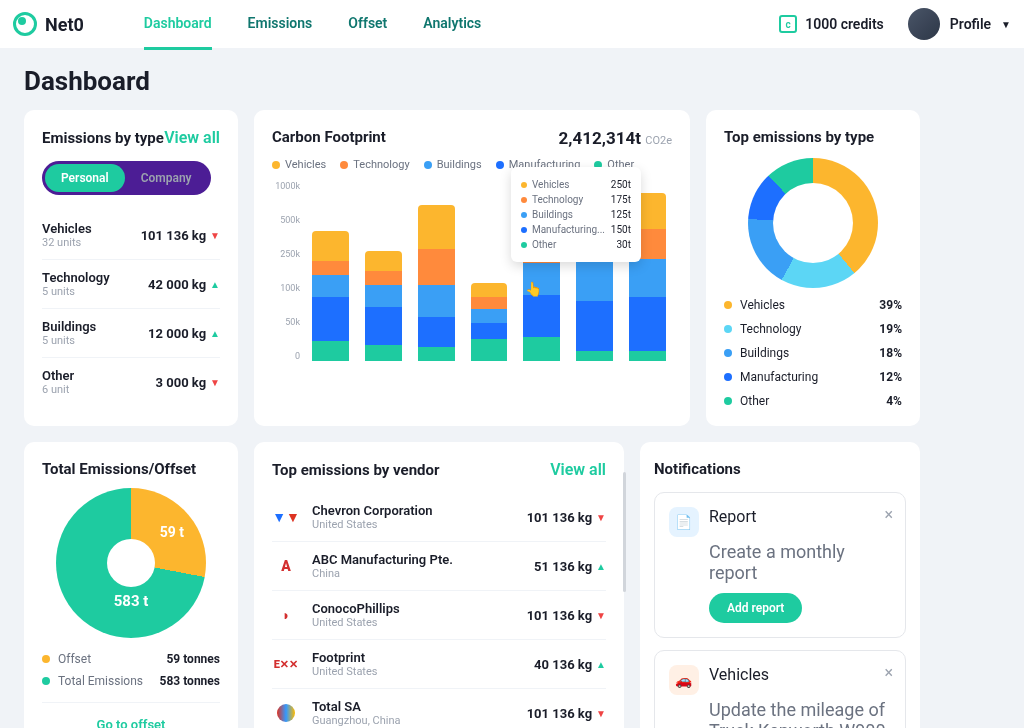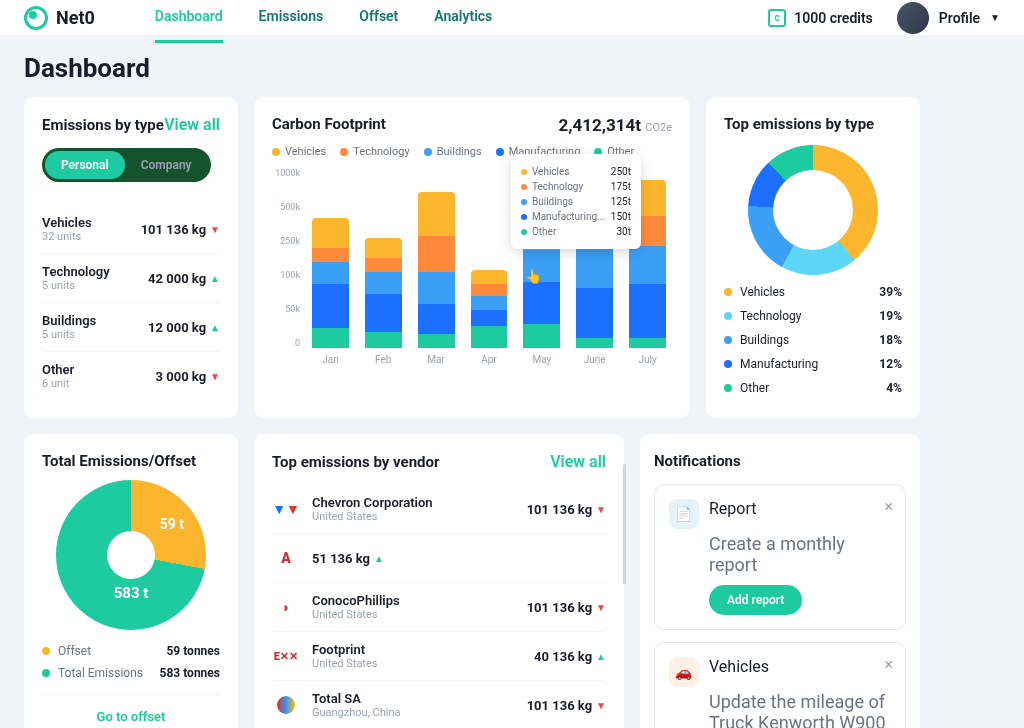--- a/index.html
+++ b/index.html
@@ -1,17 +1,17 @@
 <!DOCTYPE html>
 <html><head>
 <meta charset="utf-8">
 <style>
 *{box-sizing:border-box;margin:0;padding:0;font-family:-apple-system,BlinkMacSystemFont,'Segoe UI',Roboto,sans-serif}
 body{background:#f0f3f7;color:#1a1d29;width:1024px;height:728px;overflow:hidden}
-.topbar{background:#fff;height:35px;display:flex;align-items:center;padding:0 24px;justify-content:space-between}
+.topbar{background:#fff;height:48px;display:flex;align-items:center;padding:0 13px;justify-content:space-between}
 .logo-area{display:flex;align-items:center;gap:8px}
 .logo-icon{width:24px;height:24px;border:3px solid #1ecba0;border-radius:50%;position:relative}
 .logo-icon::after{content:'';position:absolute;width:8px;height:8px;background:#1ecba0;border-radius:50%;top:2px;left:2px}
 .logo-text{font-weight:700;font-size:18px}
 .nav-tabs{display:flex;gap:36px;margin-left:60px}
 .nav-tab{color:#0f766e;font-size:14px;font-weight:600;padding:16px 0;cursor:pointer;border-bottom:3px solid transparent}
 .nav-tab.active{color:#1ecba0;border-bottom-color:#1ecba0}
 .topbar-right{display:flex;align-items:center;gap:24px}
 .credits{display:flex;align-items:center;gap:8px;font-size:14px;font-weight:600}
 .credits-icon{width:18px;height:18px;border:2px solid #1ecba0;border-radius:3px;display:flex;align-items:center;justify-content:center;color:#1ecba0;font-size:10px}
@@ -19,21 +19,21 @@
 .avatar{width:32px;height:32px;border-radius:50%;background:linear-gradient(135deg,#4a5568,#2d3748)}
 .chev{font-size:10px}
 .header{padding:18px 24px 14px;display:flex;justify-content:space-between;align-items:center}
 .header h1{font-size:26px;font-weight:700}
 .date-pick{background:#fff;border:1px solid #e5e7eb;border-radius:6px;padding:8px 14px;font-size:13px;display:flex;align-items:center;gap:10px;cursor:pointer}
 .grid{display:grid;grid-template-columns:214px 436px 214px;gap:16px;padding:0 24px}
 .card{background:#fff;border-radius:10px;padding:18px}
 .card-head{display:flex;justify-content:space-between;align-items:center;margin-bottom:14px}
 .card-title{font-size:15px;font-weight:700}
 .view-all{color:#1ecba0;font-size:16px;font-weight:600;cursor:pointer}
-.toggle{display:flex;background:#14532d;border-radius:20px;padding:3px;margin-bottom:23px;width:fit-content}
+.toggle{display:flex;background:#4c1d95;border-radius:20px;padding:3px;margin-bottom:16px;width:fit-content}
 .toggle-btn{padding:7px 16px;border-radius:18px;font-size:12px;font-weight:600;color:#9ca3af;cursor:pointer}
 .toggle-btn.active{background:#1ecba0;color:#fff}
 .em-row{display:flex;justify-content:space-between;align-items:center;padding:10px 0;border-bottom:1px solid #f0f3f7}
 .em-row:last-child{border:none}
 .em-name{font-size:13px;font-weight:600}
 .em-sub{font-size:11px;color:#9ca3af}
 .em-val{font-size:13px;font-weight:700;display:flex;align-items:center;gap:4px}
 .trend-up{color:#1ecba0;font-size:10px}
 .trend-down{color:#ef4444;font-size:10px}
 .footprint-head{display:flex;justify-content:space-between;margin-bottom:10px}
@@ -251,29 +251,20 @@
           </div>
           <div class="bar">
             <div class="seg" style="background:#fcb62e;height:36px"></div>
     <div class="seg" style="background:#ff8a3c;height:30px"></div>
     <div class="seg" style="background:#3a9ff5;height:38px"></div>
     <div class="seg" style="background:#1d6fff;height:54px"></div>
     <div class="seg" style="background:#1ecba0;height:10px"></div>
           </div>
         </div>
     </div>
-    <div class="x-axis" id="x-axis">
-        <span>Jan</span>
-        <span>Feb</span>
-        <span>Mar</span>
-        <span>Apr</span>
-        <span>May</span>
-        <span>June</span>
-        <span>July</span>
-      </div>
   </div>
 
   <div class="card">
     <div class="card-title" style="margin-bottom:12px">Top emissions by type</div>
     <div class="donut-wrap">
         <div class="donut1"></div>
       </div>
     <div class="type-list" id="type-list">
         <div class="type-row">
     <span class="type-name"><span class="dot" style="background:#fcb62e"></span>Vehicles</span>
@@ -335,20 +326,24 @@
           </div>
     <div class="vendor-info">
             <div class="vendor-name">Chevron Corporation</div>
     <div class="vendor-loc">United States</div>
           </div>
     <div class="vendor-val">101 136 kg <span class="trend-down">▼</span></div>
         </div>
         <div class="vendor-row">
     <div class="vendor-logo">
             <span style="color:#d32f2f;font-weight:900">A</span>
+          </div>
+    <div class="vendor-info">
+            <div class="vendor-name">ABC Manufacturing Pte.</div>
+    <div class="vendor-loc">China</div>
           </div>
     <div class="vendor-val">51 136 kg <span class="trend-up">▲</span></div>
         </div>
         <div class="vendor-row">
     <div class="vendor-logo">
             <span style="color:#d32f2f">◗</span>
           </div>
     <div class="vendor-info">
             <div class="vendor-name">ConocoPhillips</div>
     <div class="vendor-loc">United States</div>

